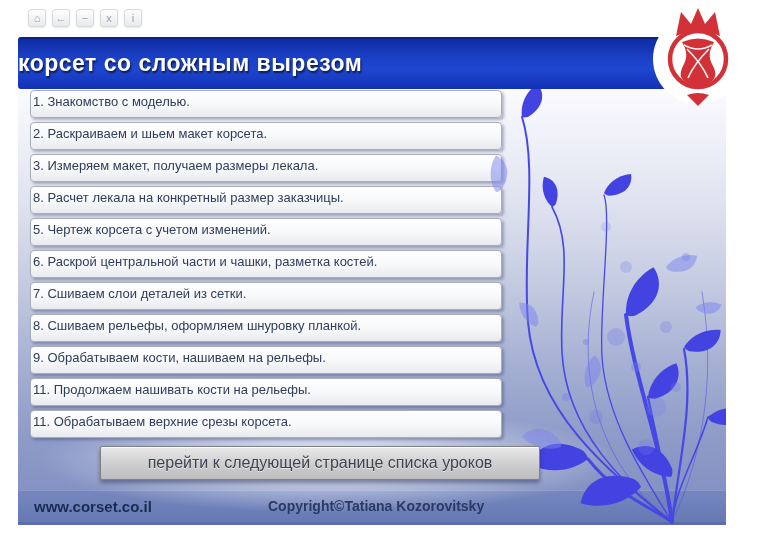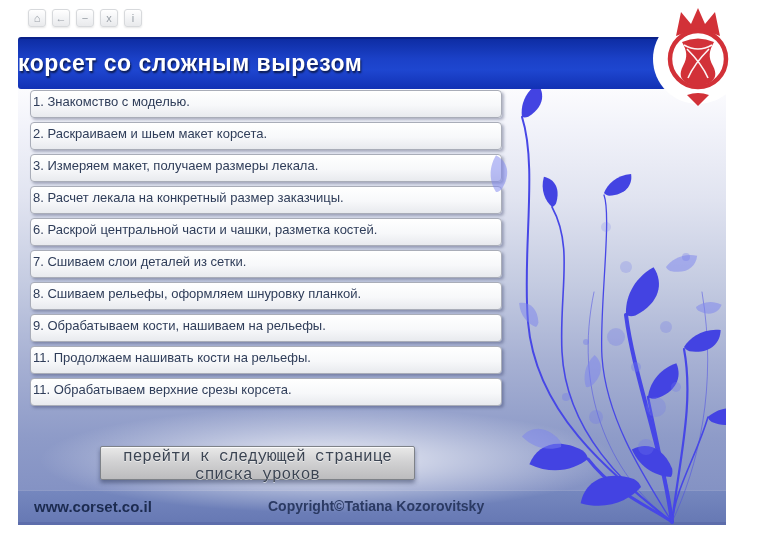--- a/index.html
+++ b/index.html
@@ -48,26 +48,26 @@
   .lesson-list{position:absolute;left:12px;top:3px;width:472px;z-index:2;}
   .lesson{
     height:28px;margin-bottom:4px;box-sizing:border-box;border:1px solid #a9adb8;border-radius:4px;
     background:linear-gradient(180deg,#ffffff 0%,#f7f8fa 55%,#e8eaee 100%);
     box-shadow:2px 2px 3px rgba(40,50,90,.35);
     font-size:13px;color:#2f3d59;line-height:22px;padding-left:2px;cursor:pointer;
     white-space:nowrap;overflow:hidden;
   }
   
   .next-btn{
-    position:absolute;left:82px;top:359px;width:315px;height:34px;z-index:4;
+    position:absolute;left:82px;top:359px;width:440px;height:34px;z-index:4;
     border:1px solid #7e8288;border-radius:2px;cursor:pointer;
     background:linear-gradient(180deg,#e9e9e9 0%,#d2d2d3 45%,#bcbcbe 100%);
     box-shadow:0 3px 4px rgba(25,35,70,.45),inset 0 1px 0 rgba(255,255,255,.8);
     font-size:16px;color:#3b4452;text-shadow:0 1px 0 rgba(255,255,255,.55);
-    font-family:Liberation Mono, monospace;
+    font-family:Liberation Sans, sans-serif;
   }
   .site-link{
     position:absolute;left:16px;bottom:10px;z-index:4;
     font-size:15px;font-weight:bold;color:#1c2b50;cursor:pointer;
   }
   .copyright{
     position:absolute;left:250px;bottom:11px;z-index:4;
     font-size:14px;font-weight:bold;color:#2b3a63;
   }
 </style>
@@ -156,20 +156,21 @@
         <circle cx="120" cy="255" r="3" opacity=".40"></circle>
         <circle cx="200" cy="240" r="6" opacity=".28"></circle>
       </g>
     </svg>
 
     <div class="lesson-list">
         <div class="lesson">1. Знакомство с моделью.</div>
         <div class="lesson">2. Раскраиваем и шьем макет корсета.</div>
         <div class="lesson">3. Измеряем макет, получаем размеры лекала.</div>
         <div class="lesson">8. Расчет лекала на конкретный размер заказчицы.</div>
+        <div class="lesson">5. Чертеж корсета с учетом изменений.</div>
         <div class="lesson">6. Раскрой центральной части и чашки, разметка костей.</div>
         <div class="lesson">7. Сшиваем слои деталей из сетки.</div>
         <div class="lesson">8. Сшиваем рельефы, оформляем шнуровку планкой.</div>
         <div class="lesson">9. Обрабатываем кости, нашиваем на рельефы.</div>
         <div class="lesson">11. Продолжаем нашивать кости на рельефы.</div>
         <div class="lesson">11. Обрабатываем верхние срезы корсета.</div>
       </div>
 
     <button class="next-btn">перейти к следующей странице списка уроков</button>
 

